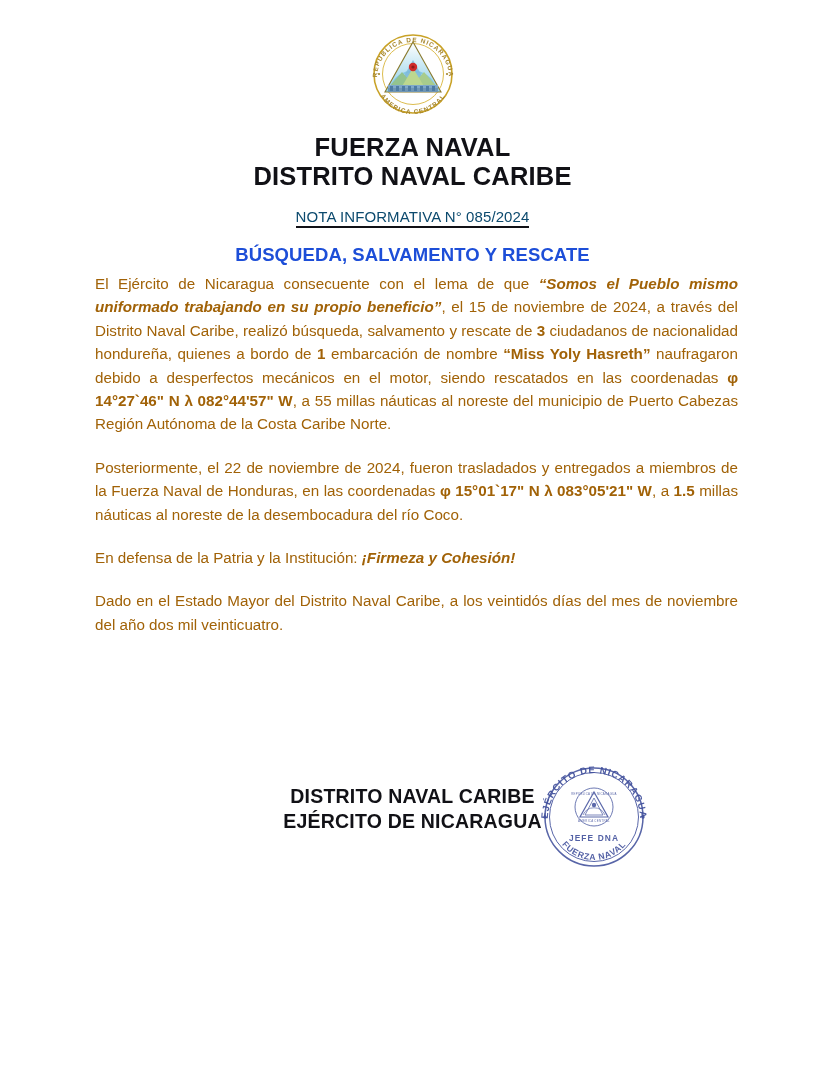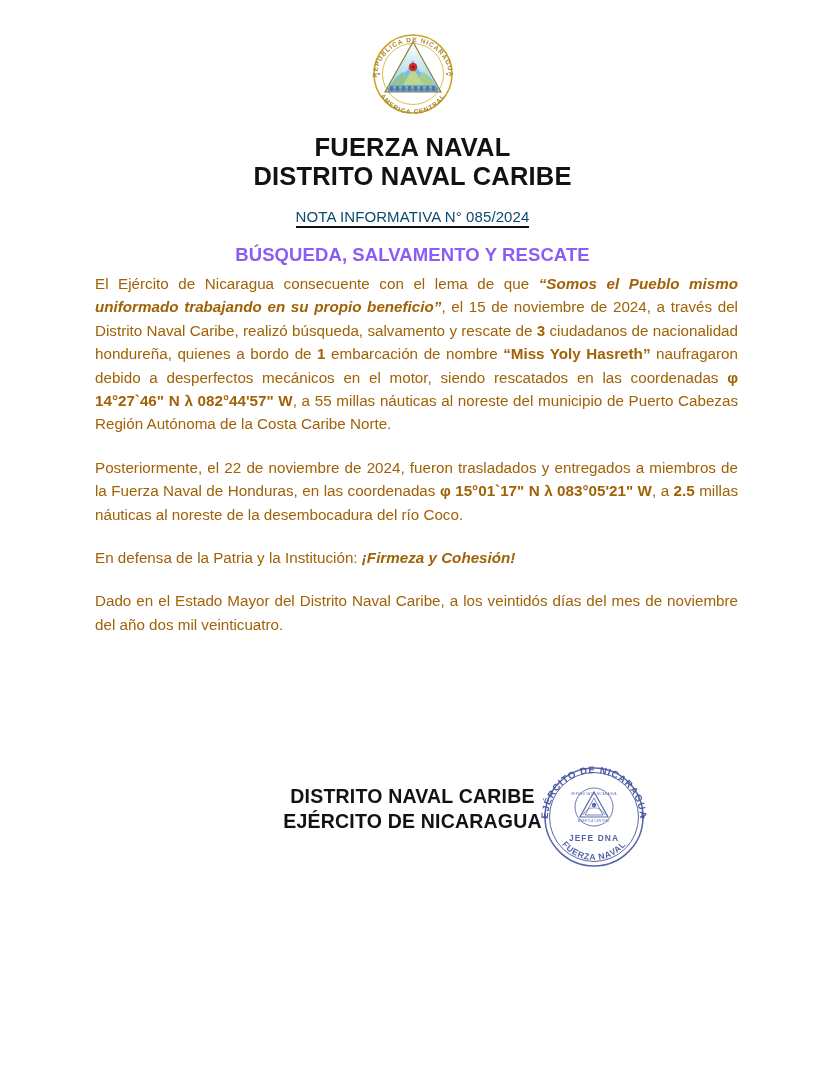--- a/index.html
+++ b/index.html
@@ -66,21 +66,21 @@
   .nota span.u {
     border-bottom: 2.2px solid #111116;
     padding-bottom: 1px;
   }
   .subject {
     margin-top: 15px;
     font-weight: bold;
     font-size: 18.5px;
     line-height: 22px;
     letter-spacing: 0.1px;
-    color: #8b5cf6;
+    color: #1d4ed8;
   }
 
   
   .body-text {
     position: absolute;
     top: 272px;
     left: 95px;
     width: 643px;
   }
   .para {
@@ -194,21 +194,21 @@
       <span class="u">NOTA INFORMATIVA N° 085/2024</span>
     </div>
     <div class="subject">BÚSQUEDA, SALVAMENTO Y RESCATE</div>
   </div>
 
   <div class="body-text">
 
     <p class="para"><span>El Ejército de Nicaragua consecuente con el lema de que </span><i class="bi">“Somos el Pueblo mismo uniformado trabajando en su propio beneficio”</i><span>, el 15 de noviembre de 2024, a través del Distrito Naval Caribe, realizó búsqueda, salvamento y rescate de </span><b>3</b><span> ciudadanos de nacionalidad hondureña, quienes a bordo de </span><b>1</b><span> embarcación de nombre </span><b>“Miss Yoly Hasreth”</b><span> naufragaron debido a desperfectos mecánicos en el motor, siendo rescatados en las coordenadas </span><b>φ 14°27`46" N λ 082°44'57" W</b><span>, a 55 millas náuticas al noreste del municipio de Puerto Cabezas Región Autónoma de la Costa Caribe Norte.</span></p>
 
 
-    <p class="para"><span>Posteriormente, el 22 de noviembre de 2024, fueron trasladados y entregados a miembros de la Fuerza Naval de Honduras, en las coordenadas </span><b>φ 15°01`17" N λ 083°05'21" W</b><span>, a </span><b>2.5</b><span> millas náuticas al noreste de la desembocadura del río Coco.</span></p>
+    <p class="para"><span>Posteriormente, el 22 de noviembre de 2024, fueron trasladados y entregados a miembros de la Fuerza Naval de Honduras, en las coordenadas </span><b>φ 15°01`17" N λ 083°05'21" W</b><span>, a </span><b>1.5</b><span> millas náuticas al noreste de la desembocadura del río Coco.</span></p>
 
 
     <p class="para nojust"><span>En defensa de la Patria y la Institución: </span><i class="bi">¡Firmeza y Cohesión!</i></p>
 
     <p class="para">Dado en el Estado Mayor del Distrito Naval Caribe, a los veintidós días del mes de noviembre del año dos mil veinticuatro.</p>
   </div>
 
   <div class="signature">
     <div class="sig-inner">
       <div class="sig-line">DISTRITO NAVAL CARIBE</div>

